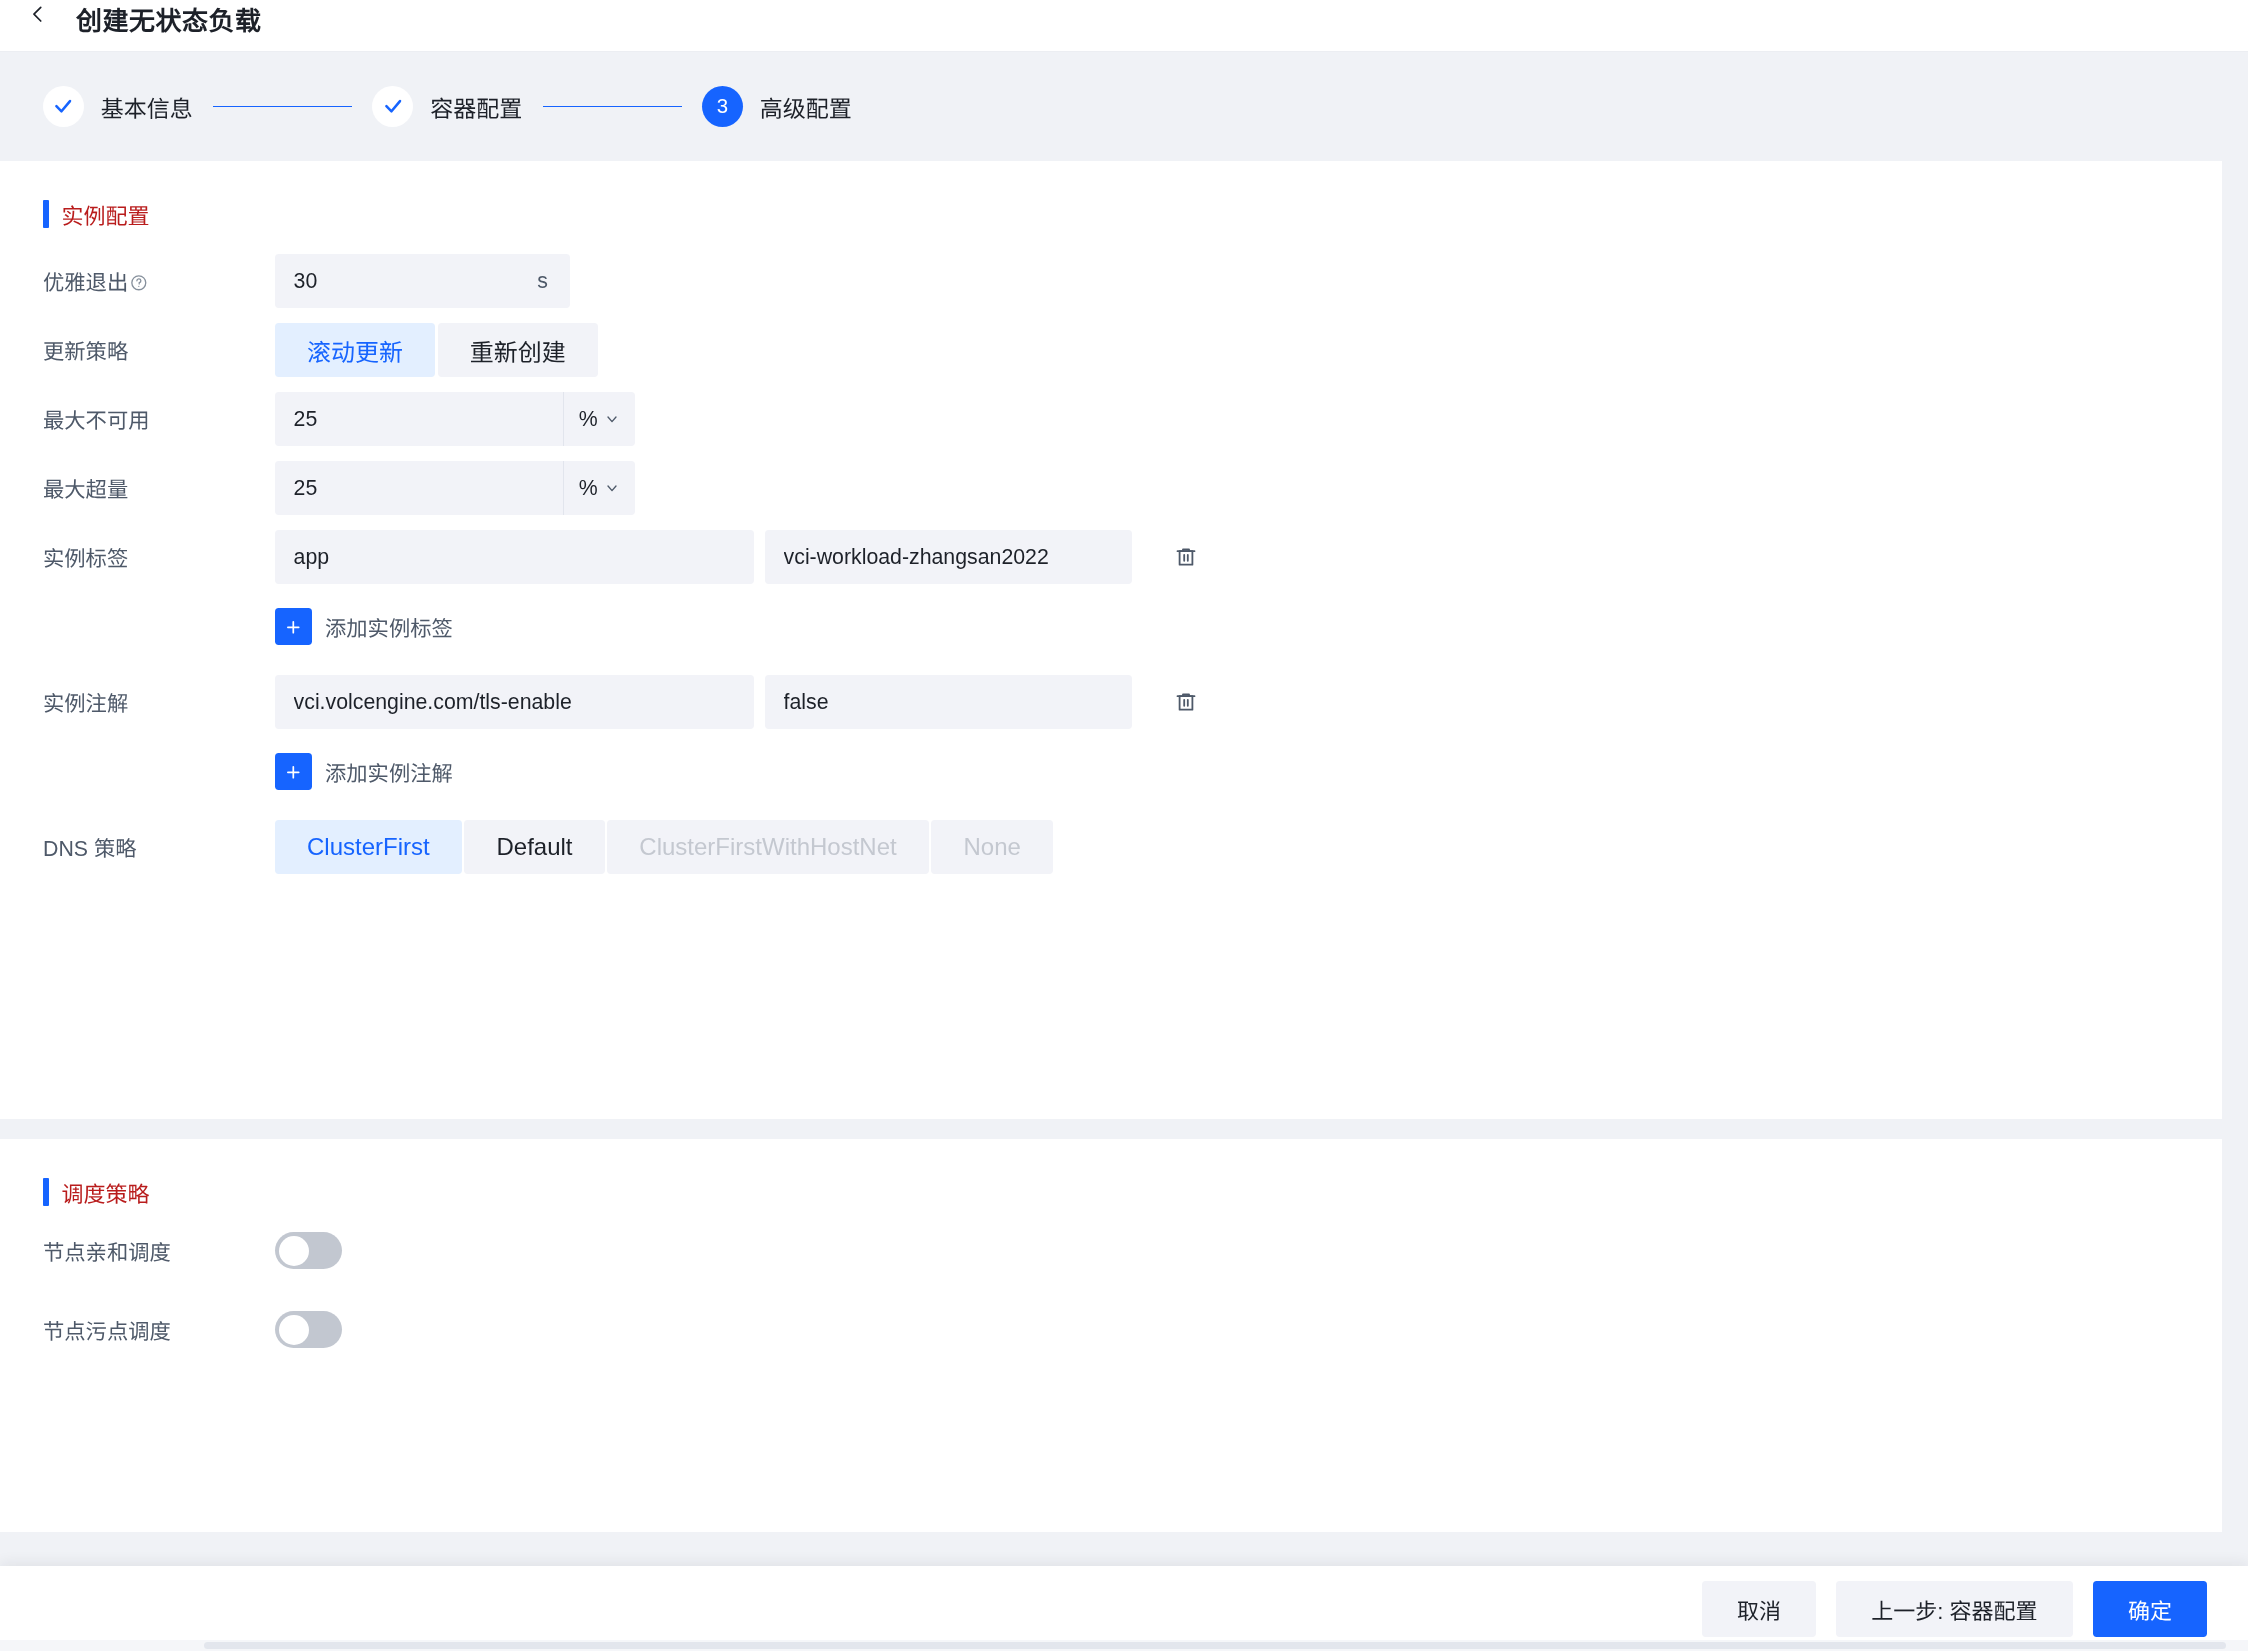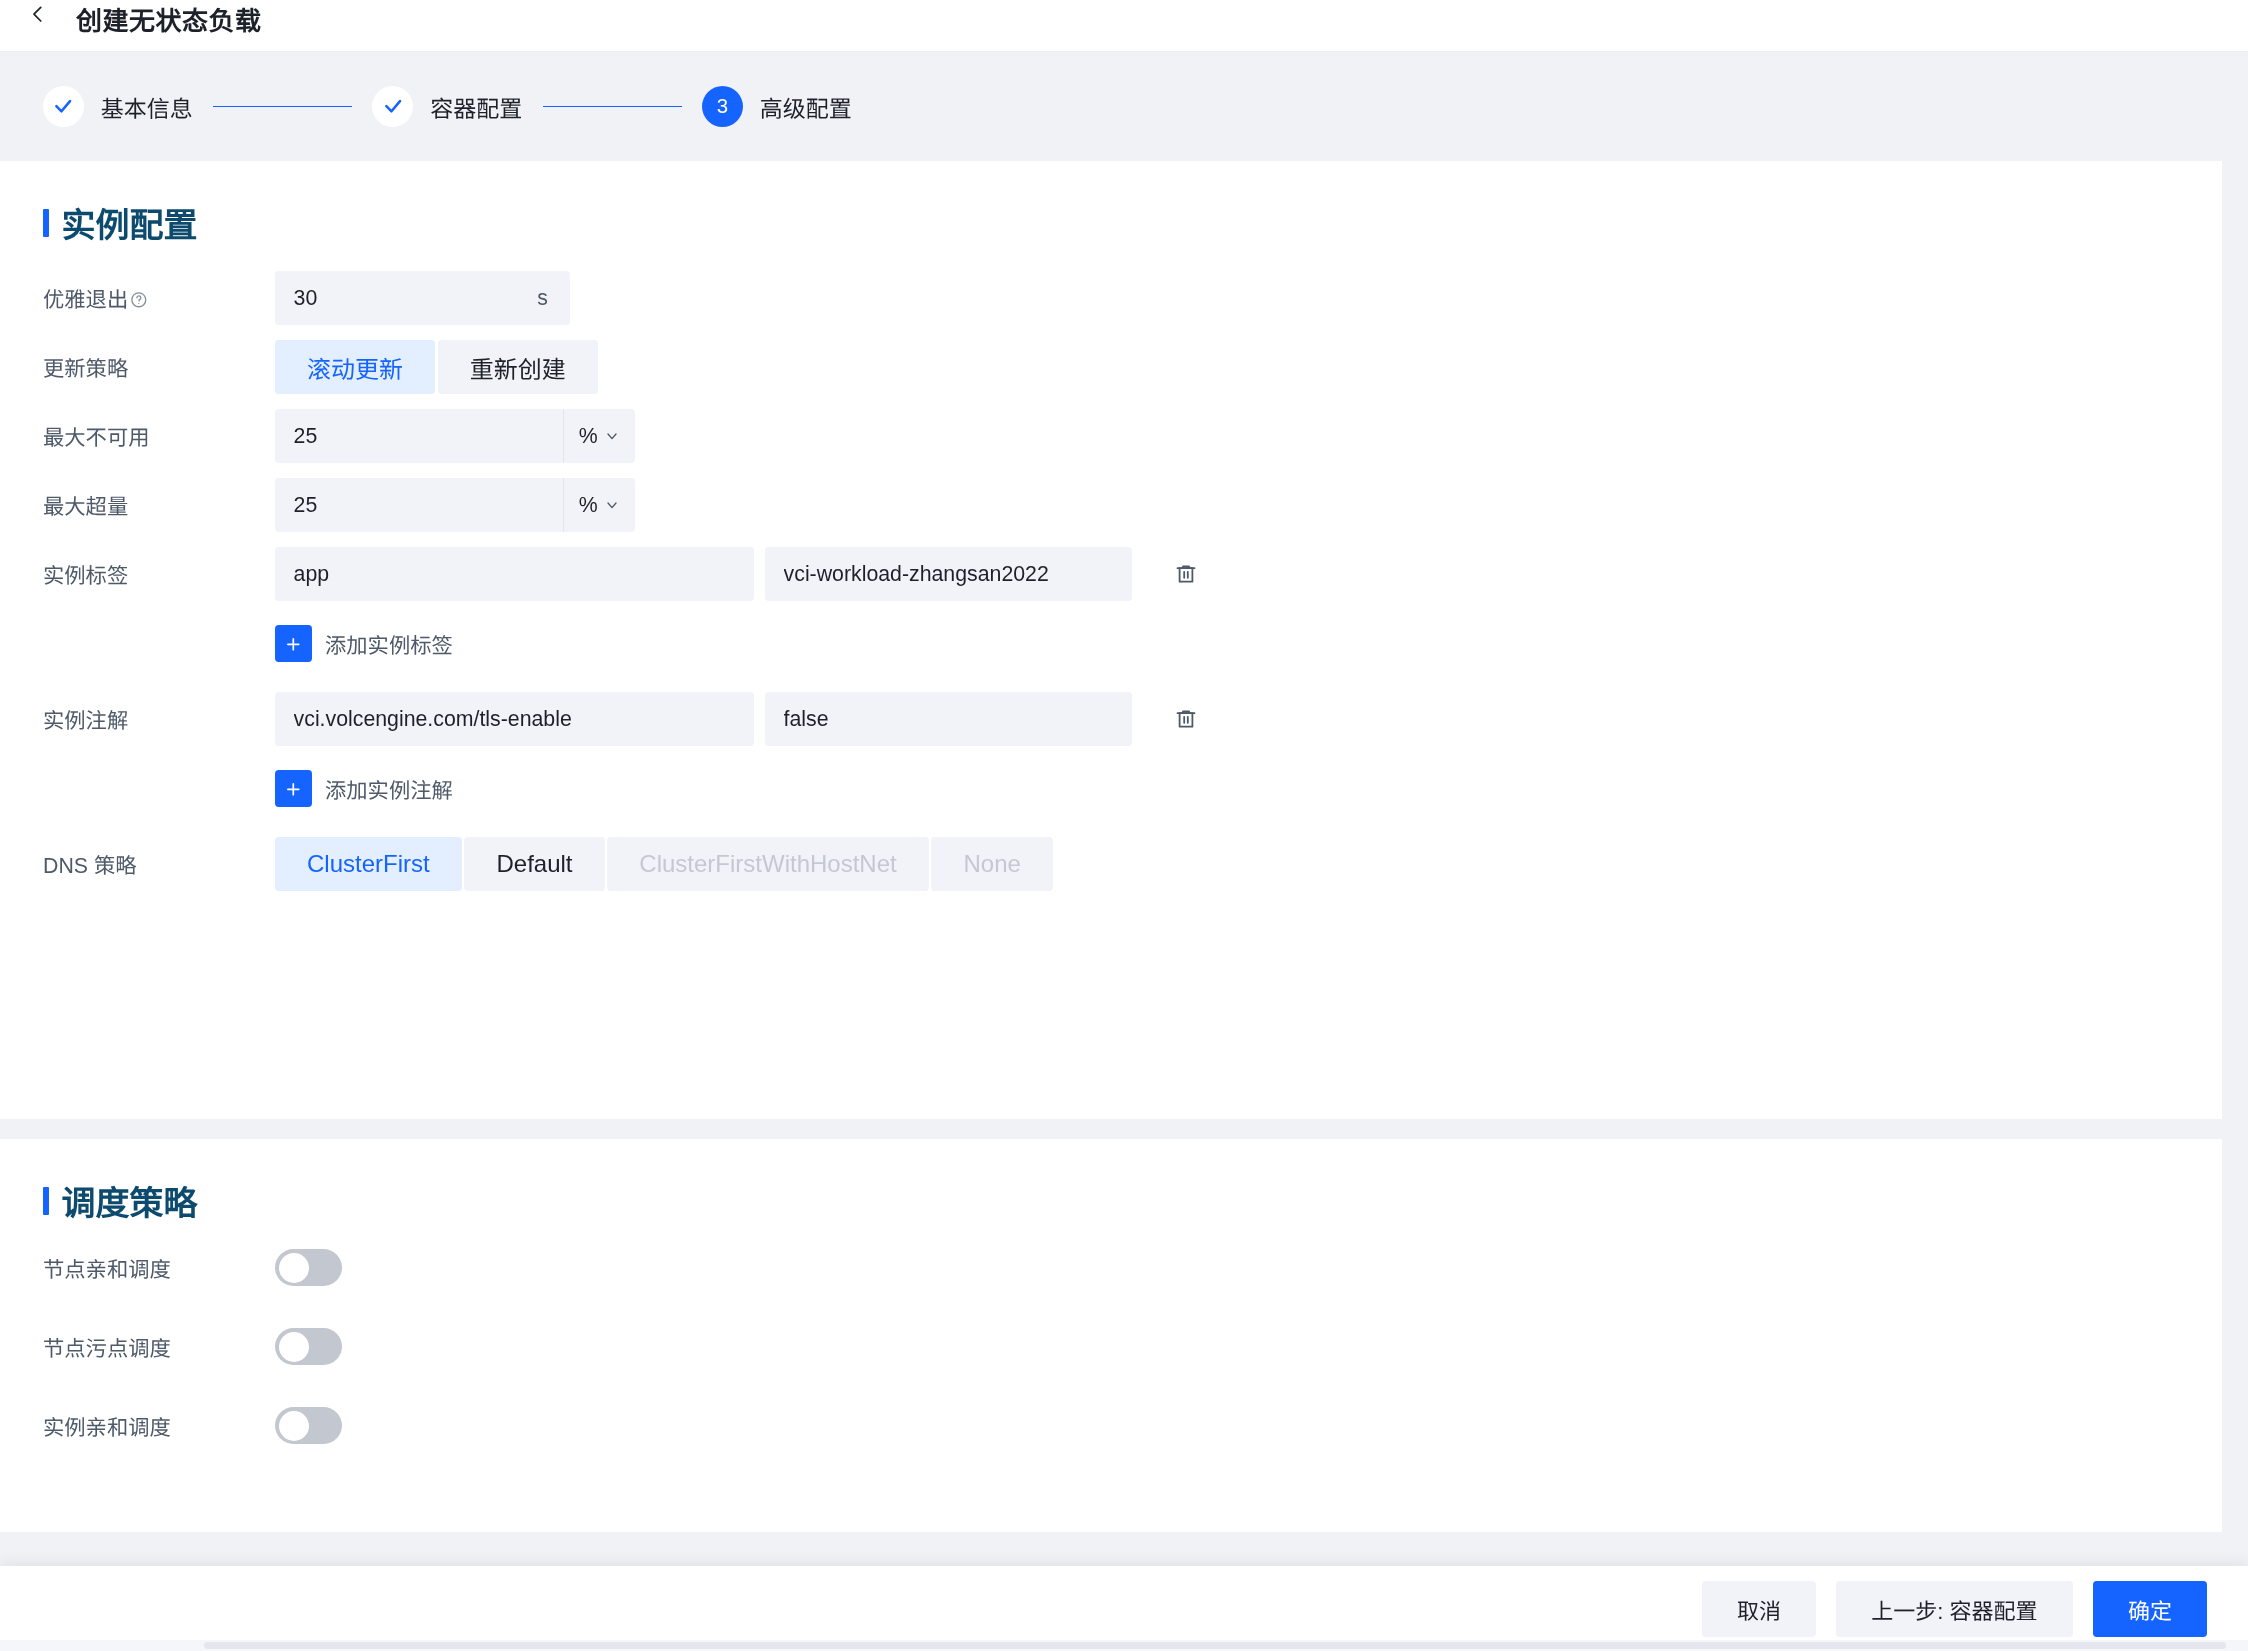--- a/index.html
+++ b/index.html
@@ -124,23 +124,23 @@
   }
   .accent-bar {
     width: 5.6px;
     height: 28px;
     background: #1664ff;
     border-radius: 0.9px;
     flex: 0 0 auto;
   }
   .section-title {
     margin-left: 13px;
-    font-size: 34px;
-    font-weight: 700;
-    color: #0c4a6e;
+    font-size: 22px;
+    font-weight: 400;
+    color: #b91c1c;
     white-space: nowrap;
   }
 
   
   .form {
     padding-left: 43px;
     padding-top: 24px;
   }
   .row {
     display: flex;
@@ -545,26 +545,20 @@
           </div>
         </div>
 
         <div class="sched-row">
           <div class="sched-label">节点污点调度</div>
           <div class="toggle">
             <div class="knob"></div>
           </div>
         </div>
 
-        <div class="sched-row">
-          <div class="sched-label">实例亲和调度</div>
-          <div class="toggle">
-            <div class="knob"></div>
-          </div>
-        </div>
 
       </div>
     </div>
 
   </div>
 
   <div class="footer">
     <button class="btn btn-default">取消</button>
     <button class="btn btn-default">上一步: 容器配置</button>
     <button class="btn btn-primary">确定</button>

